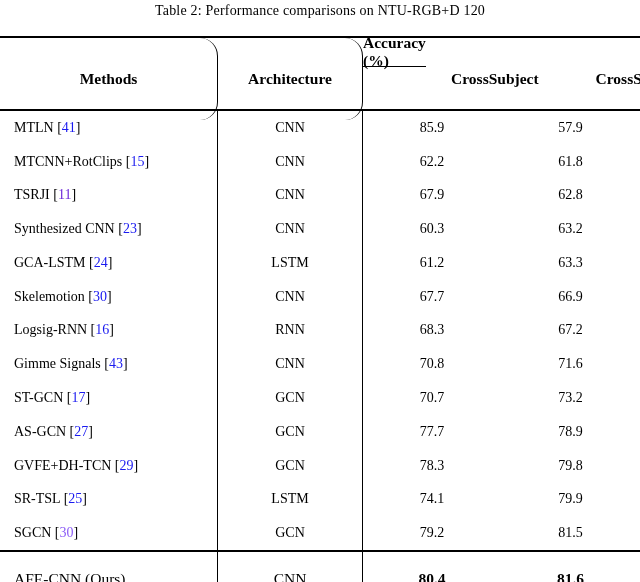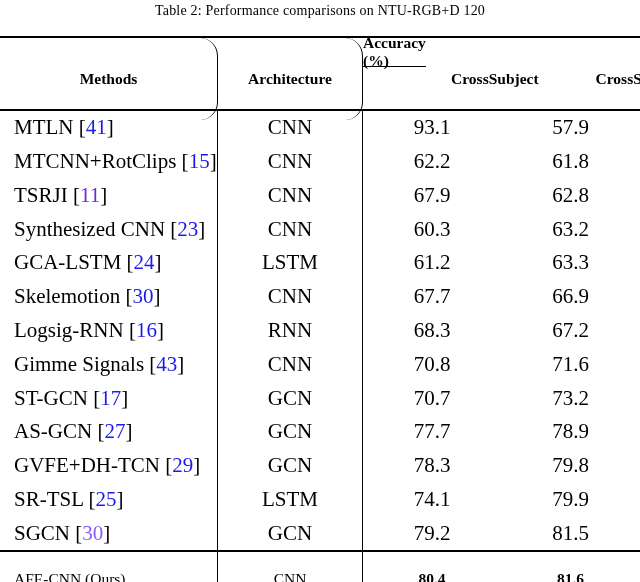--- a/index.html
+++ b/index.html
@@ -45,21 +45,21 @@
   .acc-title {
     height: 29px;
     display: flex; align-items: center; justify-content: center;
     border-bottom: 1.2px solid #000000;
   }
   .acc-sub { flex: 1; display: grid; grid-template-columns: 138px 139px; }
   .acc-sub > div { display: flex; align-items: center; justify-content: center; }
 
   
   .tbody { height: 439px; display: flex; flex-direction: column; }
-  .row { flex: 1; font-size: 21px; }
+  .row { flex: 1; font-size: 14px; }
   .cell-method {
     display: flex; align-items: center;
     padding-left: 14px;
     white-space: nowrap;
   }
   .cell-center { display: flex; align-items: center; justify-content: center; }
   .cite { color: #1a1af0; }
 
   
   .tfoot { height: 54px; font-size: 15.5px; }
@@ -89,21 +89,21 @@
   <div class="rule rule-header"></div>
 
   <div class="tbody" id="tbody">
       <div class="row grid">
         <div class="cell-method v-right">
           <span>MTLN [</span>
           <span class="cite" style="color: rgb(26, 26, 240);">41</span>
           <span>]</span>
         </div>
         <div class="cell-center v-right">CNN</div>
-        <div class="cell-center">93.1</div>
+        <div class="cell-center">85.9</div>
         <div class="cell-center">57.9</div>
       </div>
       <div class="row grid">
         <div class="cell-method v-right">
           <span>MTCNN+RotClips [</span>
           <span class="cite" style="color: rgb(26, 26, 240);">15</span>
           <span>]</span>
         </div>
         <div class="cell-center v-right">CNN</div>
         <div class="cell-center">62.2</div>

